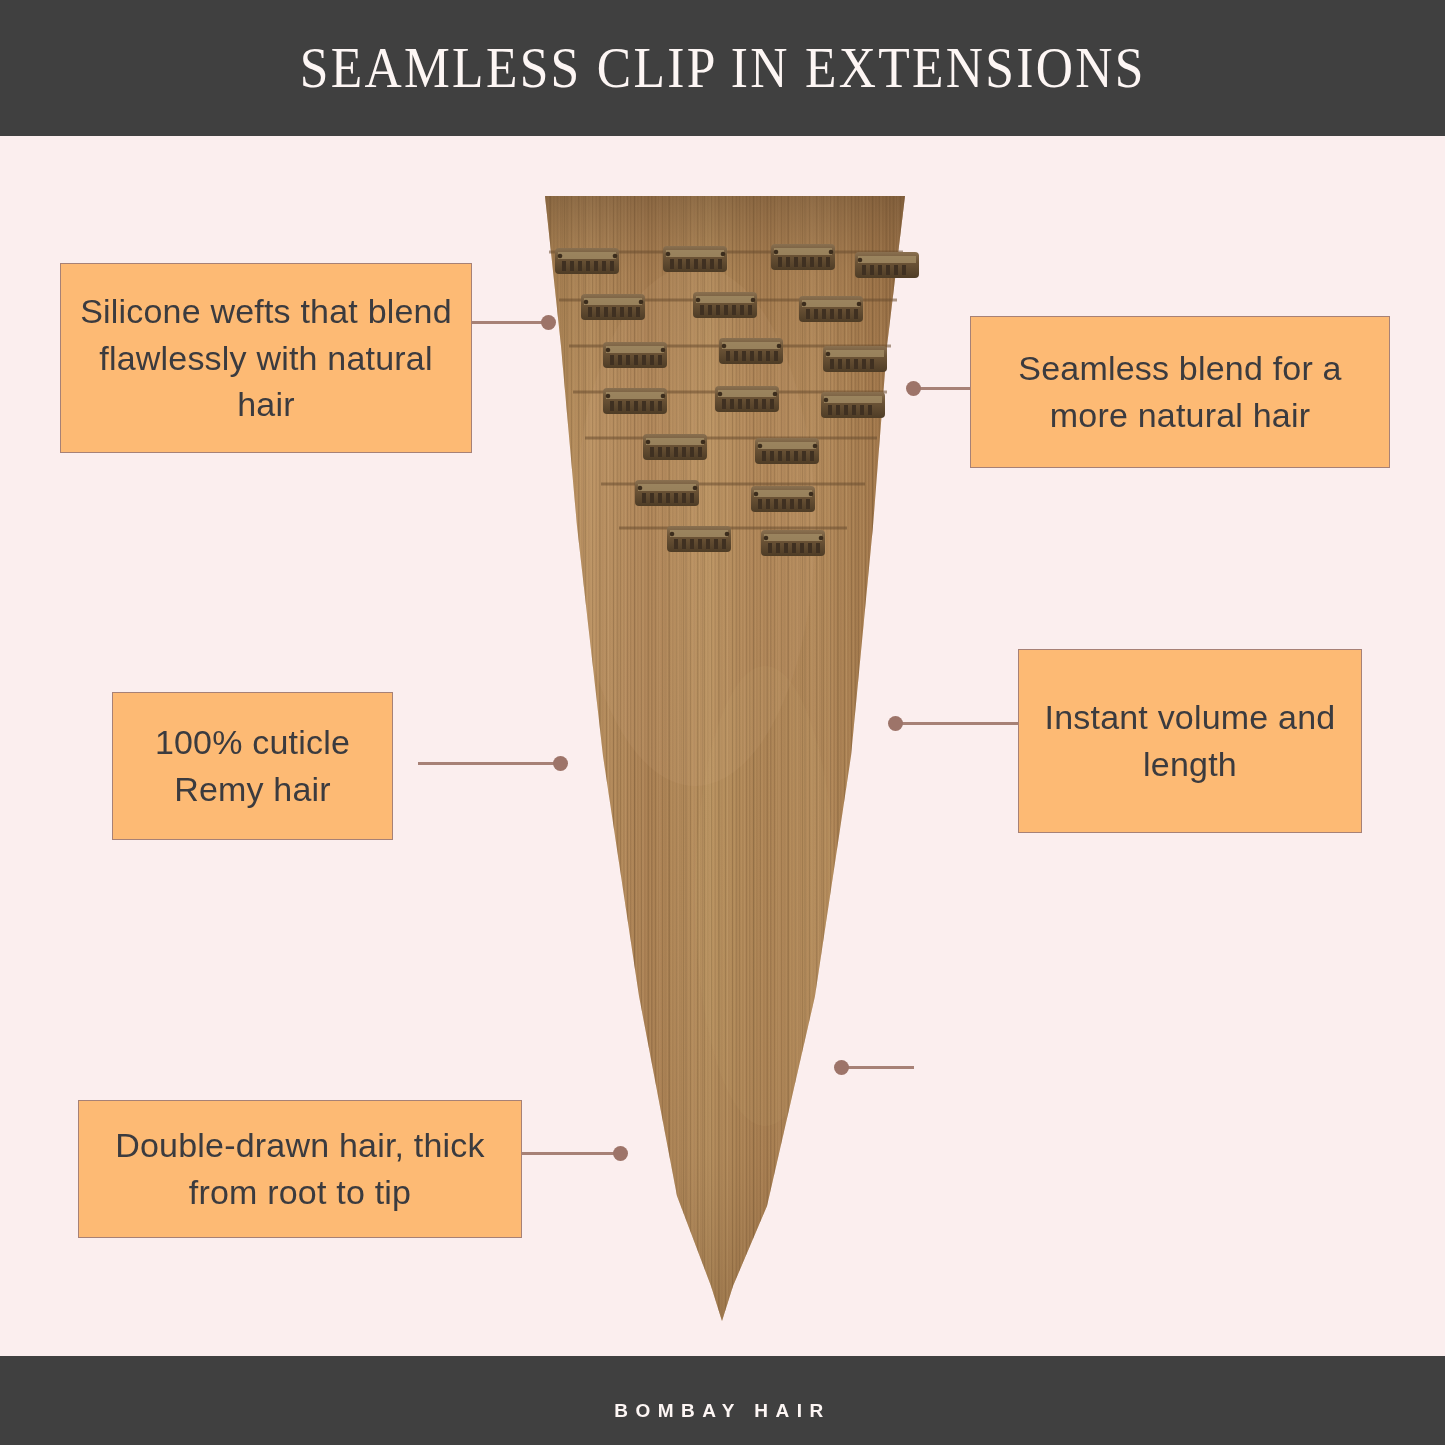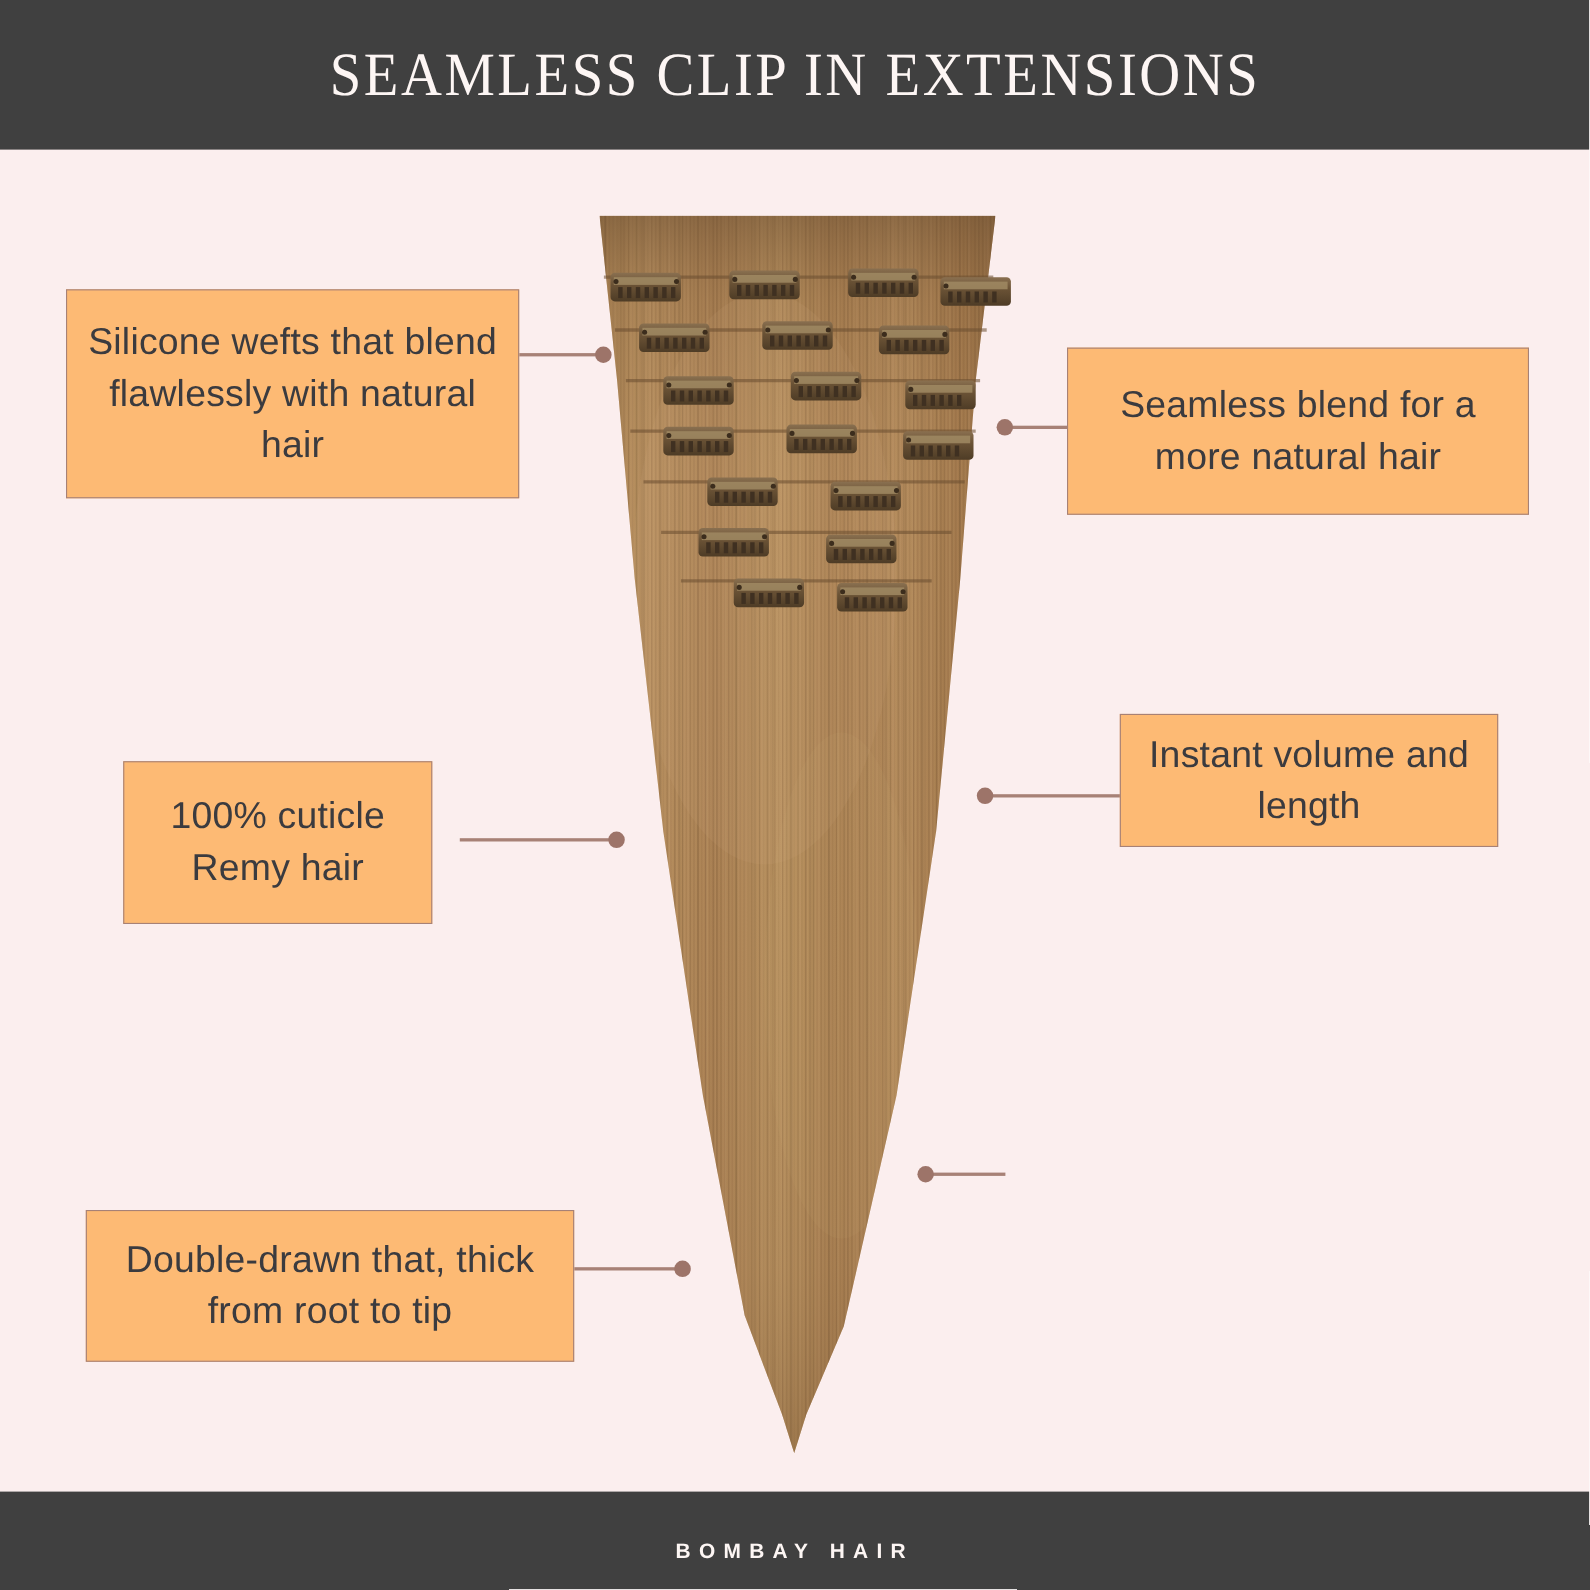--- a/index.html
+++ b/index.html
@@ -61,21 +61,21 @@
     color:#3b3b3f;
     font-size:34px;
     line-height:1.38;
     font-weight:300;
     letter-spacing:0.2px;
   }
 
   #cal-1 { left:60px;   top:263px;  width:412px; height:190px; }
   #cal-2 { left:970px;  top:316px;  width:420px; height:152px; }
   #cal-3 { left:112px;  top:692px;  width:281px; height:148px; }
-  #cal-4 { left:1018px; top:649px;  width:344px; height:121px; }
+  #cal-4 { left:1018px; top:649px;  width:344px; height:184px; }
   #cal-5 { left:78px;   top:1100px; width:444px; height:138px; }
   #cal-6 { left:912px;  top:1041px; width:486px; height:126px; }
 
   
   .conn {
     position:absolute;
     height:3px;
     background:#a78176;
   }
   .dot {
@@ -498,21 +498,21 @@
 
   <div class="callout" id="cal-3">
     <div class="callout-text">100% cuticle Remy hair</div>
   </div>
 
   <div class="callout" id="cal-4">
     <div class="callout-text">Instant volume and length</div>
   </div>
 
   <div class="callout" id="cal-5">
-    <div class="callout-text">Double-drawn that, thick from root to tip</div>
+    <div class="callout-text">Double-drawn hair, thick from root to tip</div>
   </div>
 
 
   <div class="band band-bottom">
     <div class="band-bottom-title">BOMBAY HAIR</div>
   </div>
 
 </div>
 
 </body></html>

